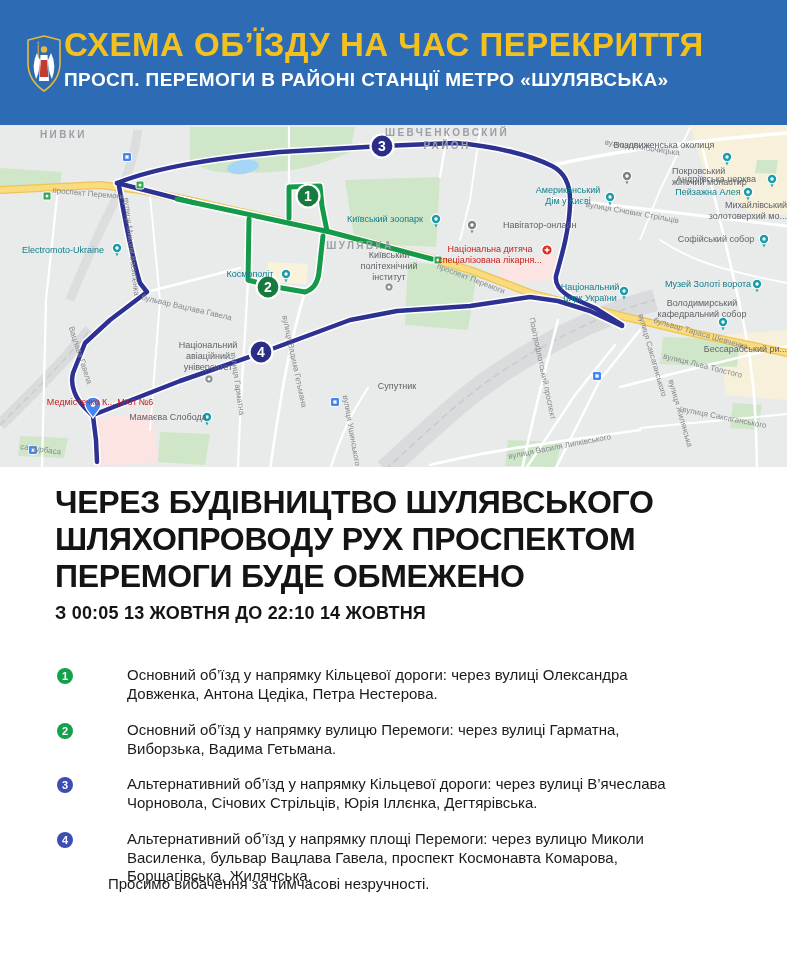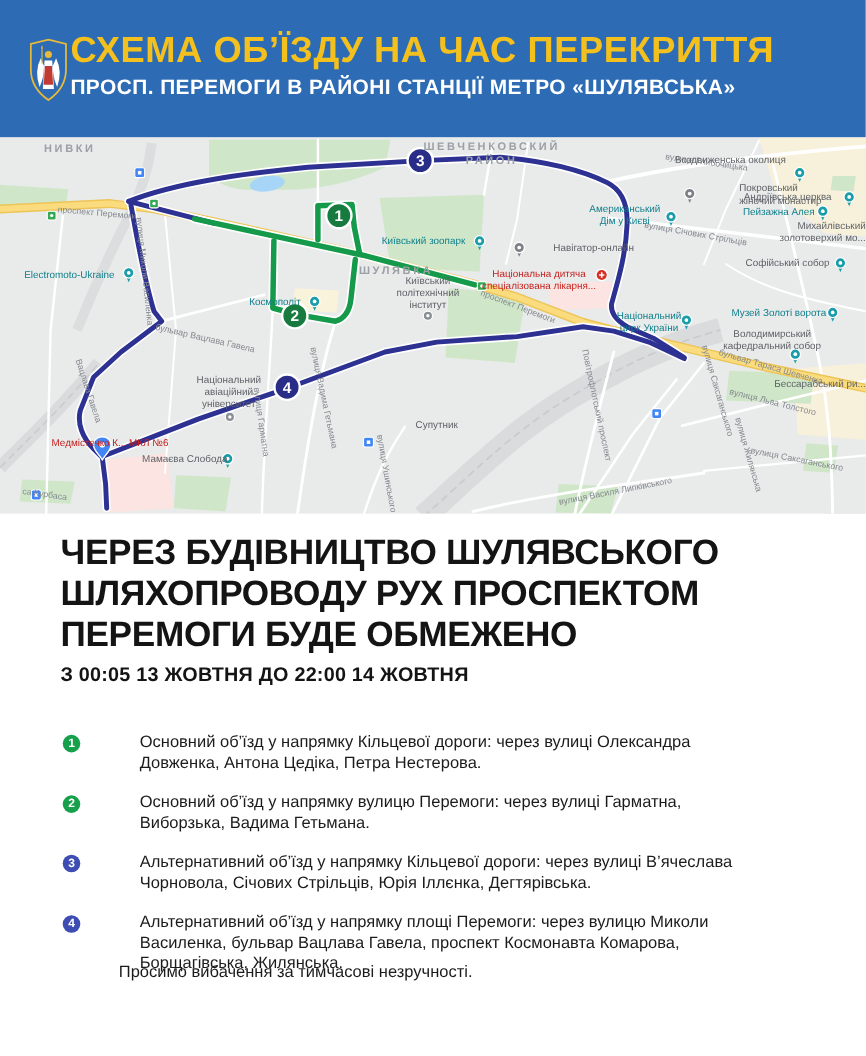--- a/index.html
+++ b/index.html
@@ -279,21 +279,21 @@
         <text x="490" y="263" class="ml-r" text-anchor="middle">спеціалізована лікарня...</text>
         <text x="100" y="405" class="ml-r" text-anchor="middle">Медмістечко К... МКЛ №6</text>
       </g>
 </svg>
 </div>
 
 <div id="content">
   <div id="headline">ЧЕРЕЗ БУДІВНИЦТВО ШУЛЯВСЬКОГО
 ШЛЯХОПРОВОДУ РУХ ПРОСПЕКТОМ
 ПЕРЕМОГИ БУДЕ ОБМЕЖЕНО</div>
-  <div id="dateline">З 00:05 13 ЖОВТНЯ ДО 22:00 14 ЖОВТНЯ</div>
+  <div id="dateline">З 00:05 13 ЖОВТНЯ ДО 22:10 14 ЖОВТНЯ</div>
 
   <div class="li-row" id="li1">
     <span class="bullet" style="background: rgb(22, 160, 76);">1</span>
     <div class="itext">Основний об’їзд у напрямку Кільцевої дороги: через вулиці Олександра
 Довженка, Антона Цедіка, Петра Нестерова.</div>
   </div>
   <div class="li-row" id="li2">
     <span class="bullet" style="background: rgb(22, 160, 76);">2</span>
     <div class="itext">Основний об’їзд у напрямку вулицю Перемоги: через вулиці Гарматна,
 Виборзька, Вадима Гетьмана.</div>

